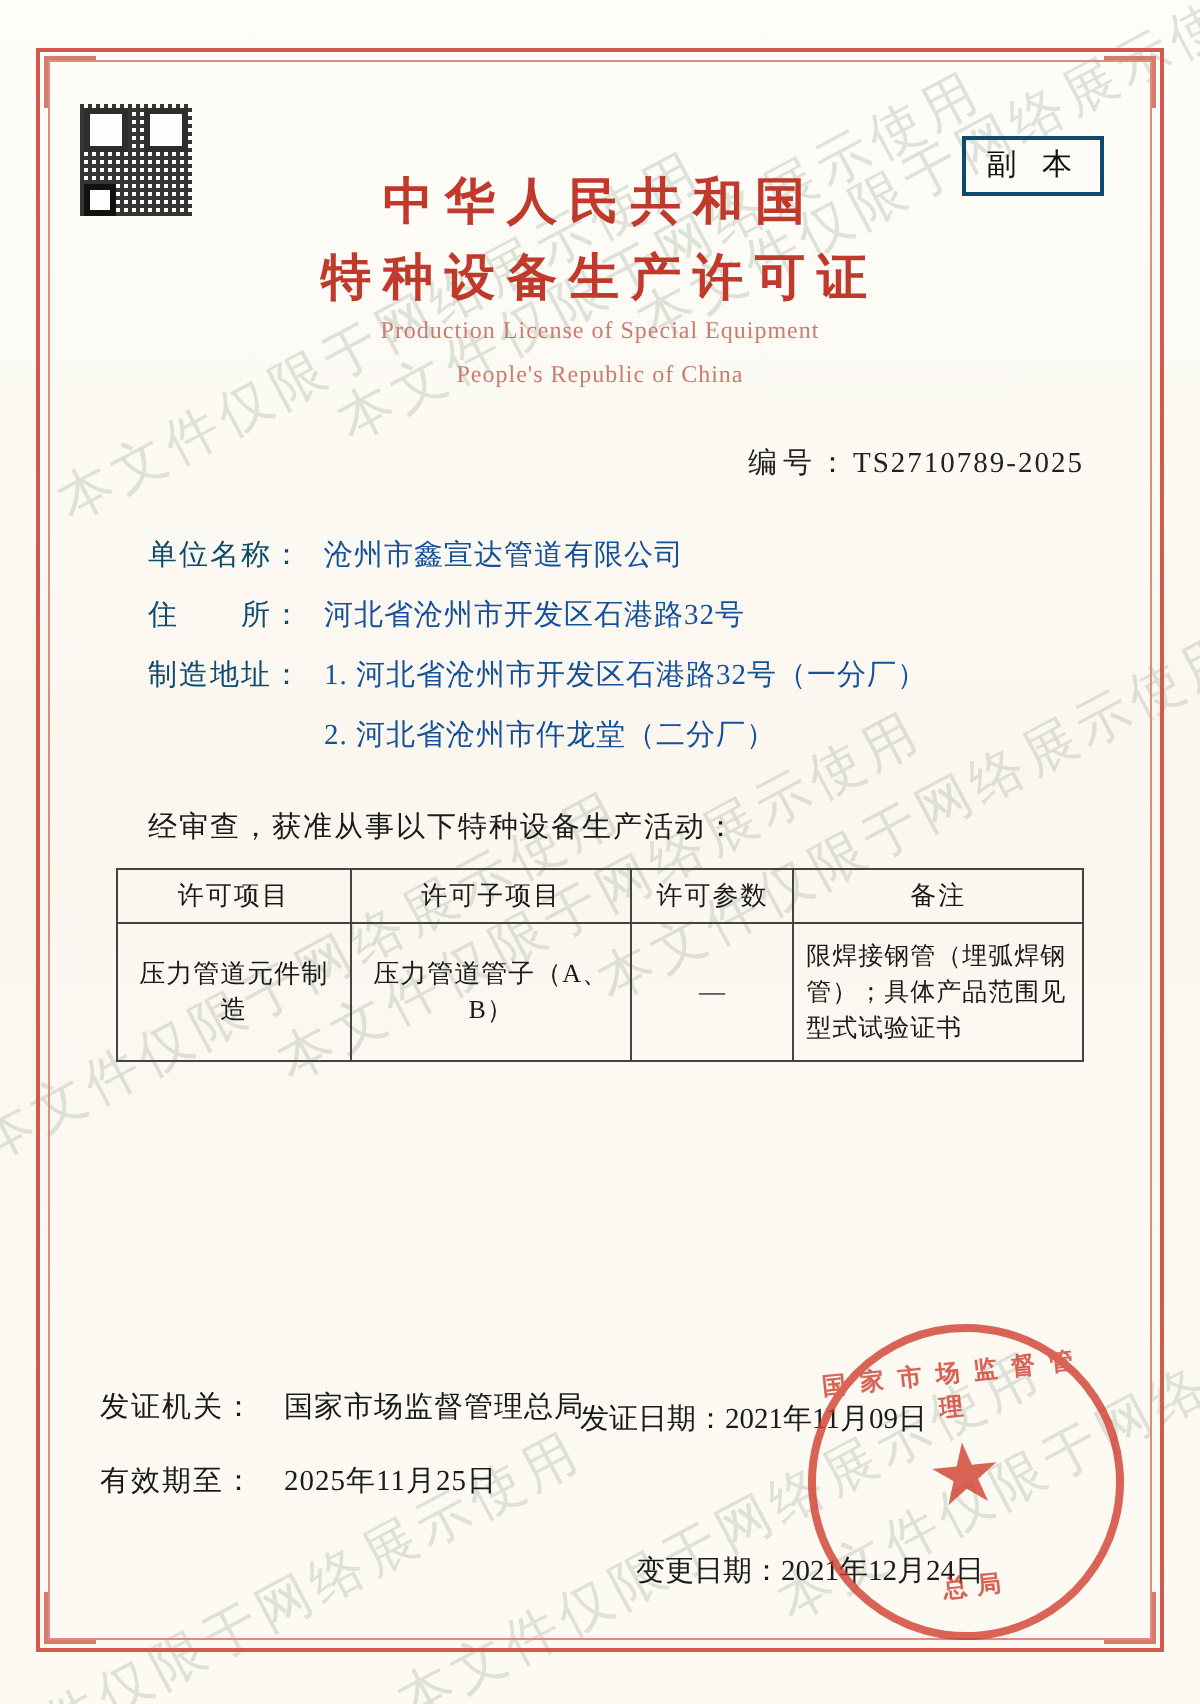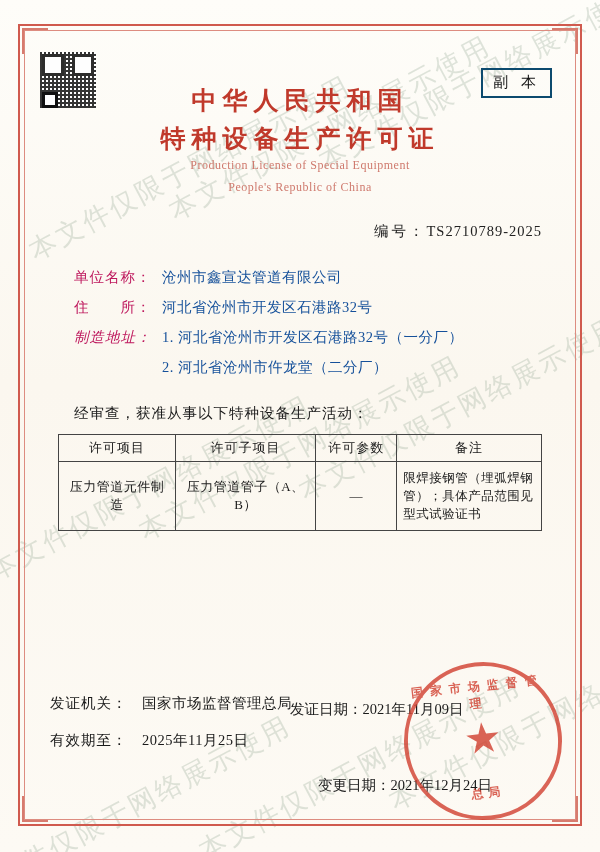--- a/index.html
+++ b/index.html
@@ -148,41 +148,41 @@
     color: #1a1a1a;
   }
   .frow {
     display: flex;
     align-items: baseline;
     margin-bottom: 11px;
   }
   .flabel {
     width: 88px;
     flex: none;
-    color: #be185d;
+    color: #0c4a6e;
     letter-spacing: 1px;
   }
   .fvalue {
     color: #15509a;
     letter-spacing: .5px;
   }
   .addr-list {
     margin: 0;
     padding: 0;
     list-style: none;
   }
   .addr-list li {
     color: #15509a;
     margin-bottom: 11px;
     letter-spacing: .5px;
   }
   .addr-sub {
     display: flex;
   }
-  .addr-sub .flabel { width: 88px; font-style: italic; }
+  .addr-sub .flabel { width: 88px; }
 
   .statement {
     position: absolute;
     left: 74px;
     top: 404px;
     font-size: 14.5px;
     color: #1a1a1a;
     letter-spacing: 1px;
   }
 

